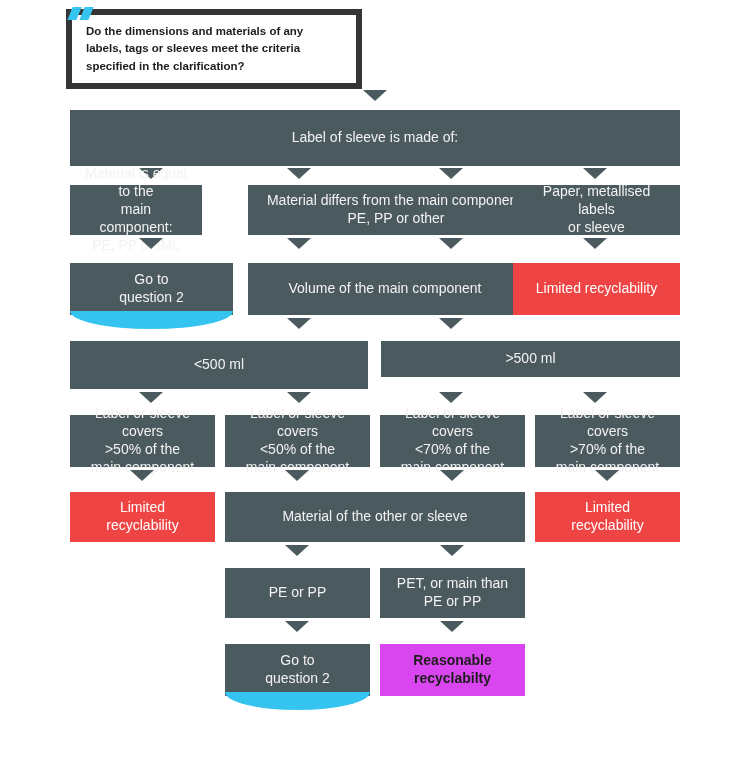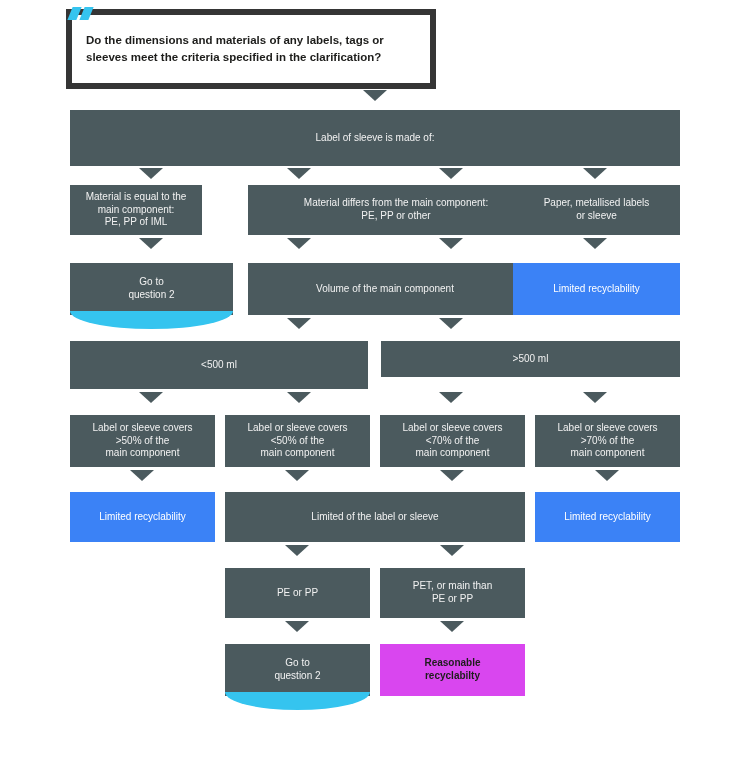--- a/index.html
+++ b/index.html
@@ -17,44 +17,44 @@
 
   
   .node {
     position: absolute;
     box-sizing: border-box;
     display: flex;
     align-items: center;
     justify-content: center;
     text-align: center;
     line-height: 1.28;
-    font-size: 10px;
-    padding: 2px 6px;
+    font-size: 14px;
+    padding: 2px 14px;
     white-space: pre-line;
   }
   .node.dark {
     background: #4b5a5e;
     color: #f2f2f2;
   }
   .node.orange {
-    background: #3b82f6;
+    background: #ef4444;
     color: #ffffff;
   }
   .node.yellow {
     background: #d946ef;
     color: #1d1d1b;
     font-weight: bold;
   }
 
   
   .question-box {
     position: absolute;
     left: 66px;
     top: 9px;
-    width: 370px;
+    width: 296px;
     height: 80px;
     box-sizing: border-box;
     background: #ffffff;
     border: 6px solid #353535;
     display: flex;
     align-items: center;
   }
   .question-text {
     font-size: 11.5px;
     font-weight: bold;
@@ -164,21 +164,21 @@
 <div class="node dark" style="left:535px; top:415px; width:145px; height:52px;">Label or sleeve covers
 &gt;70% of the
 main component</div>
 
 <div class="arrow" style="left:130px; top:470px;"></div>
 <div class="arrow" style="left:285px; top:470px;"></div>
 <div class="arrow" style="left:440px; top:470px;"></div>
 <div class="arrow" style="left:595px; top:470px;"></div>
 
 <div class="node orange" style="left:70px; top:492px; width:145px; height:50px;">Limited recyclability</div>
-<div class="node dark" style="left:225px; top:492px; width:300px; height:50px;">Limited of the label or sleeve</div>
+<div class="node dark" style="left:225px; top:492px; width:300px; height:50px;">Material of the other or sleeve</div>
 <div class="node orange" style="left:535px; top:492px; width:145px; height:50px;">Limited recyclability</div>
 
 <div class="arrow" style="left:285px; top:545px;"></div>
 <div class="arrow" style="left:440px; top:545px;"></div>
 
 <div class="node dark" style="left:225px; top:568px; width:145px; height:50px;">PE or PP</div>
 <div class="node dark" style="left:380px; top:568px; width:145px; height:50px;">PET, or main than
 PE or PP</div>
 
 <div class="arrow" style="left:285px; top:621px;"></div>

